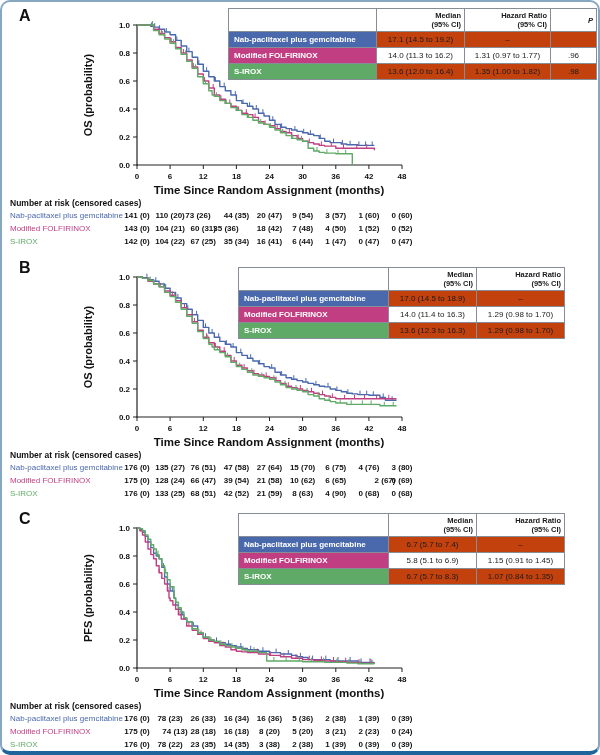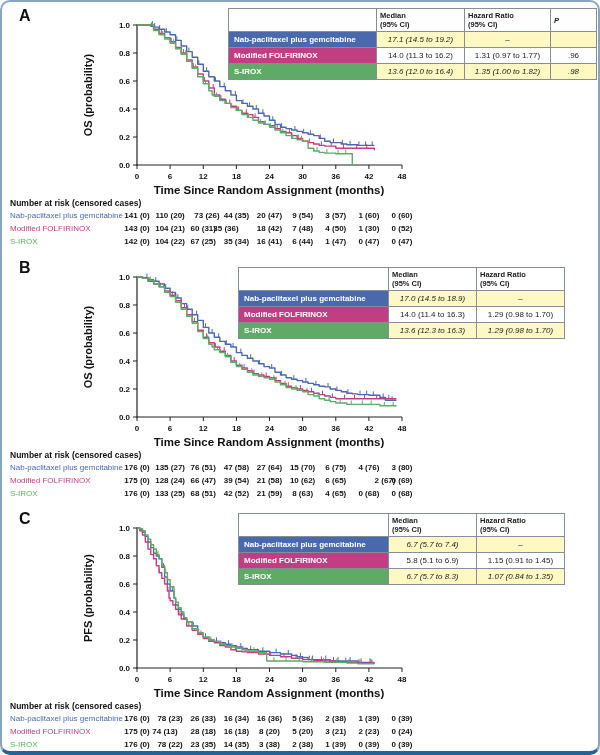--- a/index.html
+++ b/index.html
@@ -4,24 +4,24 @@
 <style>
   html,body{margin:0;padding:0;background:#fff;}
   body{font-family:"Liberation Sans",sans-serif;}
   .figure{position:relative;width:600px;height:755px;box-sizing:border-box;background:#fff;
     border:2px solid #85a7c2;border-bottom:4px solid #1f649b;border-radius:10px;overflow:hidden;}
   .panel{position:absolute;left:0;width:100%;height:252px;}
   .panel-label{position:absolute;left:17px;top:5px;font-size:16px;font-weight:bold;color:#111;}
   .plot{position:absolute;left:60px;top:10px;width:350px;height:188px;}
   .stats-table{position:absolute;border-collapse:collapse;font-size:8px;color:#1a1a1a;border:1.5px solid #4d545c;background:#fff;}
   .stats-table td,.stats-table th{border:1px solid #868d96;padding:1px 3px;}
-  .stats-table th.h{font-size:7.5px;font-weight:bold;text-align:left;line-height:1.2;background:#fff;height:20px;}
+  .stats-table th.h{font-size:7.5px;font-weight:bold;text-align:right;line-height:1.2;background:#fff;height:20px;}
   .stats-table td.lbl{color:#fff;font-weight:bold;font-size:8px;padding:2.5px 5px;}
   .stats-table td.val{text-align:center;font-size:8px;height:13px;}
-  .stats-table td.shade{background:#fef9c3;font-style:italic;}
+  .stats-table td.shade{background:#c2410c;}
   .atrisk-title{position:absolute;left:8px;top:196px;font-size:8.5px;font-weight:bold;color:#111;}
   .ar-row{position:absolute;left:0;width:100%;height:12px;}
   .ar-label{position:absolute;left:8px;top:0;font-size:8px;white-space:nowrap;}
   .ar-val{position:absolute;top:0;font-size:8px;font-weight:bold;transform:translateX(-50%);white-space:nowrap;color:#111;}
   .panel[data-panel="0"] .stats-table{left:226px;top:6px;}
   .panel[data-panel="1"] .stats-table{left:236px;top:13px;}
   .panel[data-panel="2"] .stats-table{left:236px;top:8px;}
 </style>
 </head>
 <body>
@@ -172,38 +172,38 @@
             </tr>
           </tbody>
         </table>
       </div>
     <div class="atrisk-title">Number at risk (censored cases)</div>
     <div class="atrisk-rows">
         <div class="ar-row" style="top:209px">
           <span class="ar-label" style="color:#4a69ad">Nab-paclitaxel plus gemcitabine</span>
           <span class="ar-val" style="left:135.0px">141 (0)</span>
           <span class="ar-val" style="left:168.1px">110 (20)</span>
-          <span class="ar-val" style="left:205px">73 (26)</span>
+          <span class="ar-val" style="left:196px">73 (26)</span>
           <span class="ar-val" style="left:234.4px">44 (35)</span>
           <span class="ar-val" style="left:267.5px">20 (47)</span>
           <span class="ar-val" style="left:300.6px">9 (54)</span>
           <span class="ar-val" style="left:333.8px">3 (57)</span>
           <span class="ar-val" style="left:366.9px">1 (60)</span>
           <span class="ar-val" style="left:400.0px">0 (60)</span>
         </div>
         <div class="ar-row" style="top:222px">
           <span class="ar-label" style="color:#c23e83">Modified FOLFIRINOX</span>
           <span class="ar-val" style="left:135.0px">143 (0)</span>
           <span class="ar-val" style="left:168.1px">104 (21)</span>
           <span class="ar-val" style="left:201.3px">60 (31)</span>
           <span class="ar-val" style="left:224px">35 (36)</span>
           <span class="ar-val" style="left:267.5px">18 (42)</span>
           <span class="ar-val" style="left:300.6px">7 (48)</span>
           <span class="ar-val" style="left:333.8px">4 (50)</span>
-          <span class="ar-val" style="left:366.9px">1 (30)</span>
+          <span class="ar-val" style="left:366.9px">1 (52)</span>
           <span class="ar-val" style="left:400.0px">0 (52)</span>
         </div>
         <div class="ar-row" style="top:235px">
           <span class="ar-label" style="color:#5faa66">S-IROX</span>
           <span class="ar-val" style="left:135.0px">142 (0)</span>
           <span class="ar-val" style="left:168.1px">104 (22)</span>
           <span class="ar-val" style="left:201.3px">67 (25)</span>
           <span class="ar-val" style="left:234.4px">35 (34)</span>
           <span class="ar-val" style="left:267.5px">16 (41)</span>
           <span class="ar-val" style="left:300.6px">6 (44)</span>
@@ -386,21 +386,21 @@
           <span class="ar-val" style="left:400.0px">0 (69)</span>
         </div>
         <div class="ar-row" style="top:235px">
           <span class="ar-label" style="color:#5faa66">S-IROX</span>
           <span class="ar-val" style="left:135.0px">176 (0)</span>
           <span class="ar-val" style="left:168.1px">133 (25)</span>
           <span class="ar-val" style="left:201.3px">68 (51)</span>
           <span class="ar-val" style="left:234.4px">42 (52)</span>
           <span class="ar-val" style="left:267.5px">21 (59)</span>
           <span class="ar-val" style="left:300.6px">8 (63)</span>
-          <span class="ar-val" style="left:333.8px">4 (65)</span>
+          <span class="ar-val" style="left:333.8px">4 (90)</span>
           <span class="ar-val" style="left:366.9px">0 (68)</span>
           <span class="ar-val" style="left:400.0px">0 (68)</span>
         </div>
       </div>
   </section>
 
   <section class="panel" style="top:503px" data-panel="2">
     <div class="panel-label">C</div>
     <div class="plot"><svg width="350" height="188" viewBox="0 0 350 188" font-family="Liberation Sans, sans-serif">
           <text transform="rotate(-90 30 83)" x="30" y="83" text-anchor="middle" font-size="11" font-weight="bold" fill="#111">PFS (probability)</text>
@@ -540,21 +540,21 @@
           <span class="ar-val" style="left:234.4px">16 (34)</span>
           <span class="ar-val" style="left:267.5px">16 (36)</span>
           <span class="ar-val" style="left:300.6px">5 (36)</span>
           <span class="ar-val" style="left:333.8px">2 (38)</span>
           <span class="ar-val" style="left:366.9px">1 (39)</span>
           <span class="ar-val" style="left:400.0px">0 (39)</span>
         </div>
         <div class="ar-row" style="top:222px">
           <span class="ar-label" style="color:#c23e83">Modified FOLFIRINOX</span>
           <span class="ar-val" style="left:135.0px">175 (0)</span>
-          <span class="ar-val" style="left:163px">74 (13)</span>
+          <span class="ar-val" style="left:173px">74 (13)</span>
           <span class="ar-val" style="left:201.3px">28 (18)</span>
           <span class="ar-val" style="left:234.4px">16 (18)</span>
           <span class="ar-val" style="left:267.5px">8 (20)</span>
           <span class="ar-val" style="left:300.6px">5 (20)</span>
           <span class="ar-val" style="left:333.8px">3 (21)</span>
           <span class="ar-val" style="left:366.9px">2 (23)</span>
           <span class="ar-val" style="left:400.0px">0 (24)</span>
         </div>
         <div class="ar-row" style="top:235px">
           <span class="ar-label" style="color:#5faa66">S-IROX</span>

